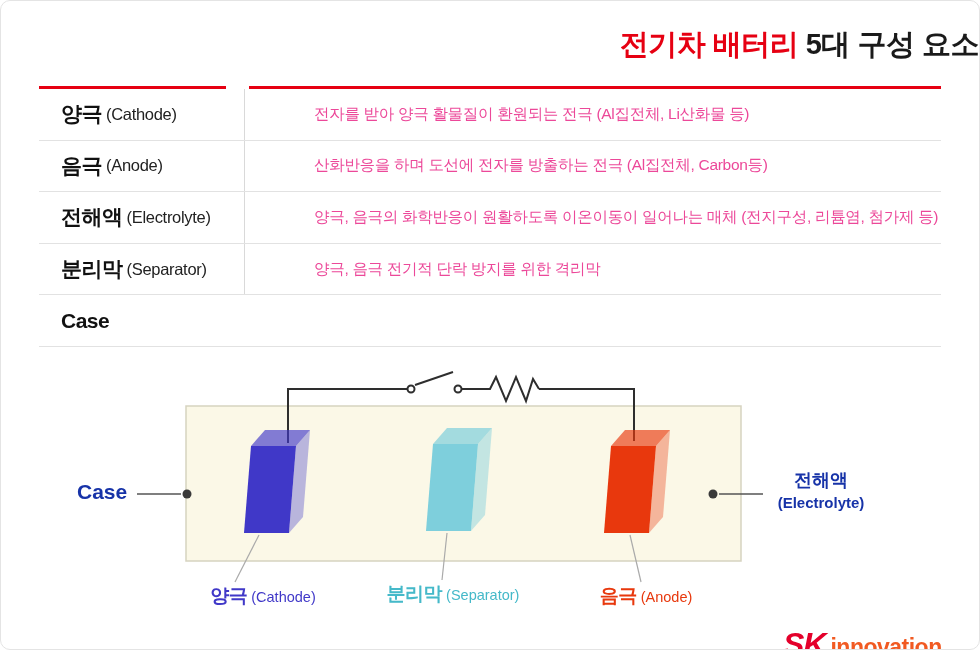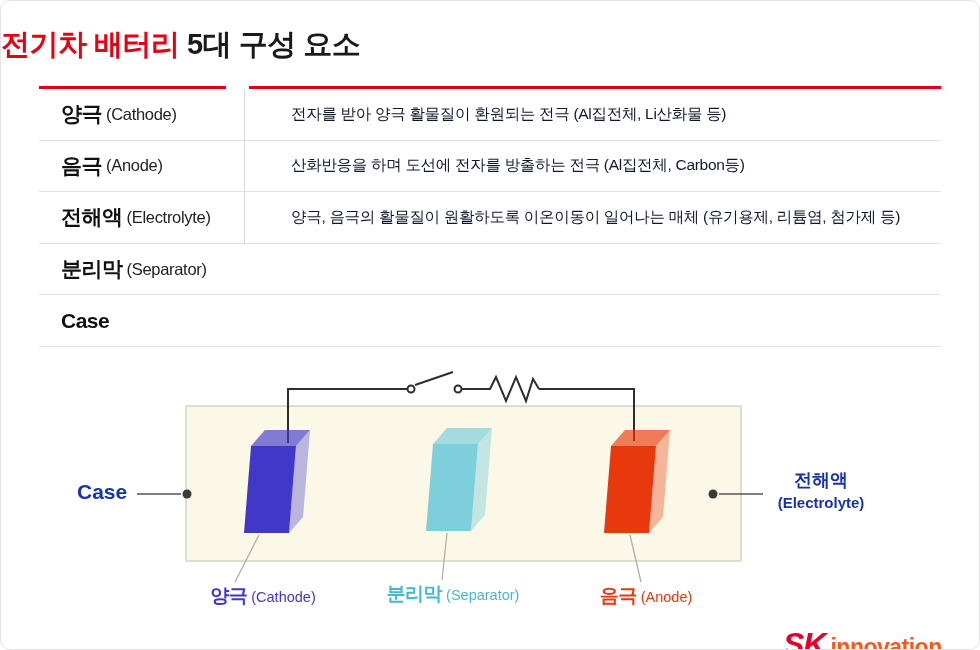--- a/index.html
+++ b/index.html
@@ -1,33 +1,33 @@
 <!DOCTYPE html>
 <html style="--title-red: #e60012; --cathode: #4038c8; --separator: #7ecfdc; --anode: #e8380d; --case-fill: #fbf8e7; --case-border: #d6d3c0; --label-blue: #1733a8; --label-cyan: #45b9c9; --label-red: #e8380d; --sk-red: #e4002b; --sk-orange: #f15a22;"><head>
 <meta charset="utf-8">
 <style>
   * { box-sizing: border-box; margin: 0; padding: 0; }
   html, body { width: 980px; height: 650px; background: #fff; font-family: "Liberation Sans", sans-serif; }
   .page { position: absolute; left: 0; top: 0; width: 980px; height: 650px; background: #fff; border: 1px solid #e4e4e4; border-radius: 10px; overflow: hidden; }
 
   
-  .title { position: absolute; top: 24px; left: 0; width: 100%; text-align: left; font-size: 29px; font-weight: bold; color: #1a1a1a; letter-spacing: -0.5px; }
+  .title { position: absolute; top: 24px; left: 0; width: 100%; text-align: right; font-size: 29px; font-weight: bold; color: #1a1a1a; letter-spacing: -0.5px; }
   .title .hl { color: var(--title-red, #e60012); }
 
   
   .redline { position: absolute; top: 85px; height: 3px; background: var(--title-red, #e60012); }
   .redline.l { left: 38px; width: 187px; }
   .redline.r { left: 248px; width: 692px; }
 
   
   .tbl { position: absolute; left: 38px; top: 88px; width: 902px; height: 258px; display: flex; flex-direction: column; }
   .row { flex: 1; display: flex; align-items: stretch; border-bottom: 1px solid #e2e2e2; }
   .cell { display: flex; align-items: center; }
   .cell.term { width: 205px; padding-left: 22px; }
-  .cell.desc { flex: 1; border-left: 1px solid #d9d9d9; padding-left: 46px; font-size: 15.5px; color: #0f172a; letter-spacing: -0.3px; }
+  .cell.desc { flex: 1; border-left: 1px solid #d9d9d9; padding-left: 69px; font-size: 15.5px; color: #ec4899; letter-spacing: -0.3px; }
   .term .ko { font-size: 21px; font-weight: bold; color: #111; letter-spacing: -0.5px; }
   .term .en { font-size: 16.5px; color: #222; margin-left: 4px; letter-spacing: -0.3px; }
 
   
   .diagram { position: absolute; left: 0; top: 362px; }
   .lbl { position: absolute; }
   .case-lbl { left: 76px; top: 479px; font-size: 21px; font-weight: bold; color: var(--label-blue, #1733a8); }
   .electrolyte-lbl { left: 758px; top: 467px; width: 124px; text-align: center; color: var(--label-blue, #1733a8); }
   .electrolyte-lbl .ko { font-size: 18px; font-weight: bold; }
   .electrolyte-lbl .en { font-size: 15px; font-weight: bold; margin-top: 2px; }
@@ -66,27 +66,28 @@
           <span class="ko">음극</span>
           <span class="en">(Anode)</span>
         </div>
       <div class="cell desc">산화반응을 하며 도선에 전자를 방출하는 전극 (Al집전체, Carbon등)</div>
     </div>
     <div class="row">
       <div class="cell term">
           <span class="ko">전해액</span>
           <span class="en">(Electrolyte)</span>
         </div>
-      <div class="cell desc">양극, 음극의 활물질이 원활하도록 이온이동이 일어나는 매체 (유기용제, 리튬염, 첨가제 등)</div>
+      <div class="cell desc">양극, 음극의 화학반응이 원활하도록 이온이동이 일어나는 매체 (전지구성, 리튬염, 첨가제 등)</div>
     </div>
     <div class="row">
       <div class="cell term">
           <span class="ko">분리막</span>
           <span class="en">(Separator)</span>
         </div>
+      <div class="cell desc">양극, 음극 전기적 단락 방지를 위한 격리막</div>
     </div>
     <div class="row">
       <div class="cell term">
           <span class="ko">Case</span>
           <span class="en"></span>
         </div>
     </div>
   </div>
 
   <svg class="diagram" width="980" height="288" viewBox="0 0 980 288">

